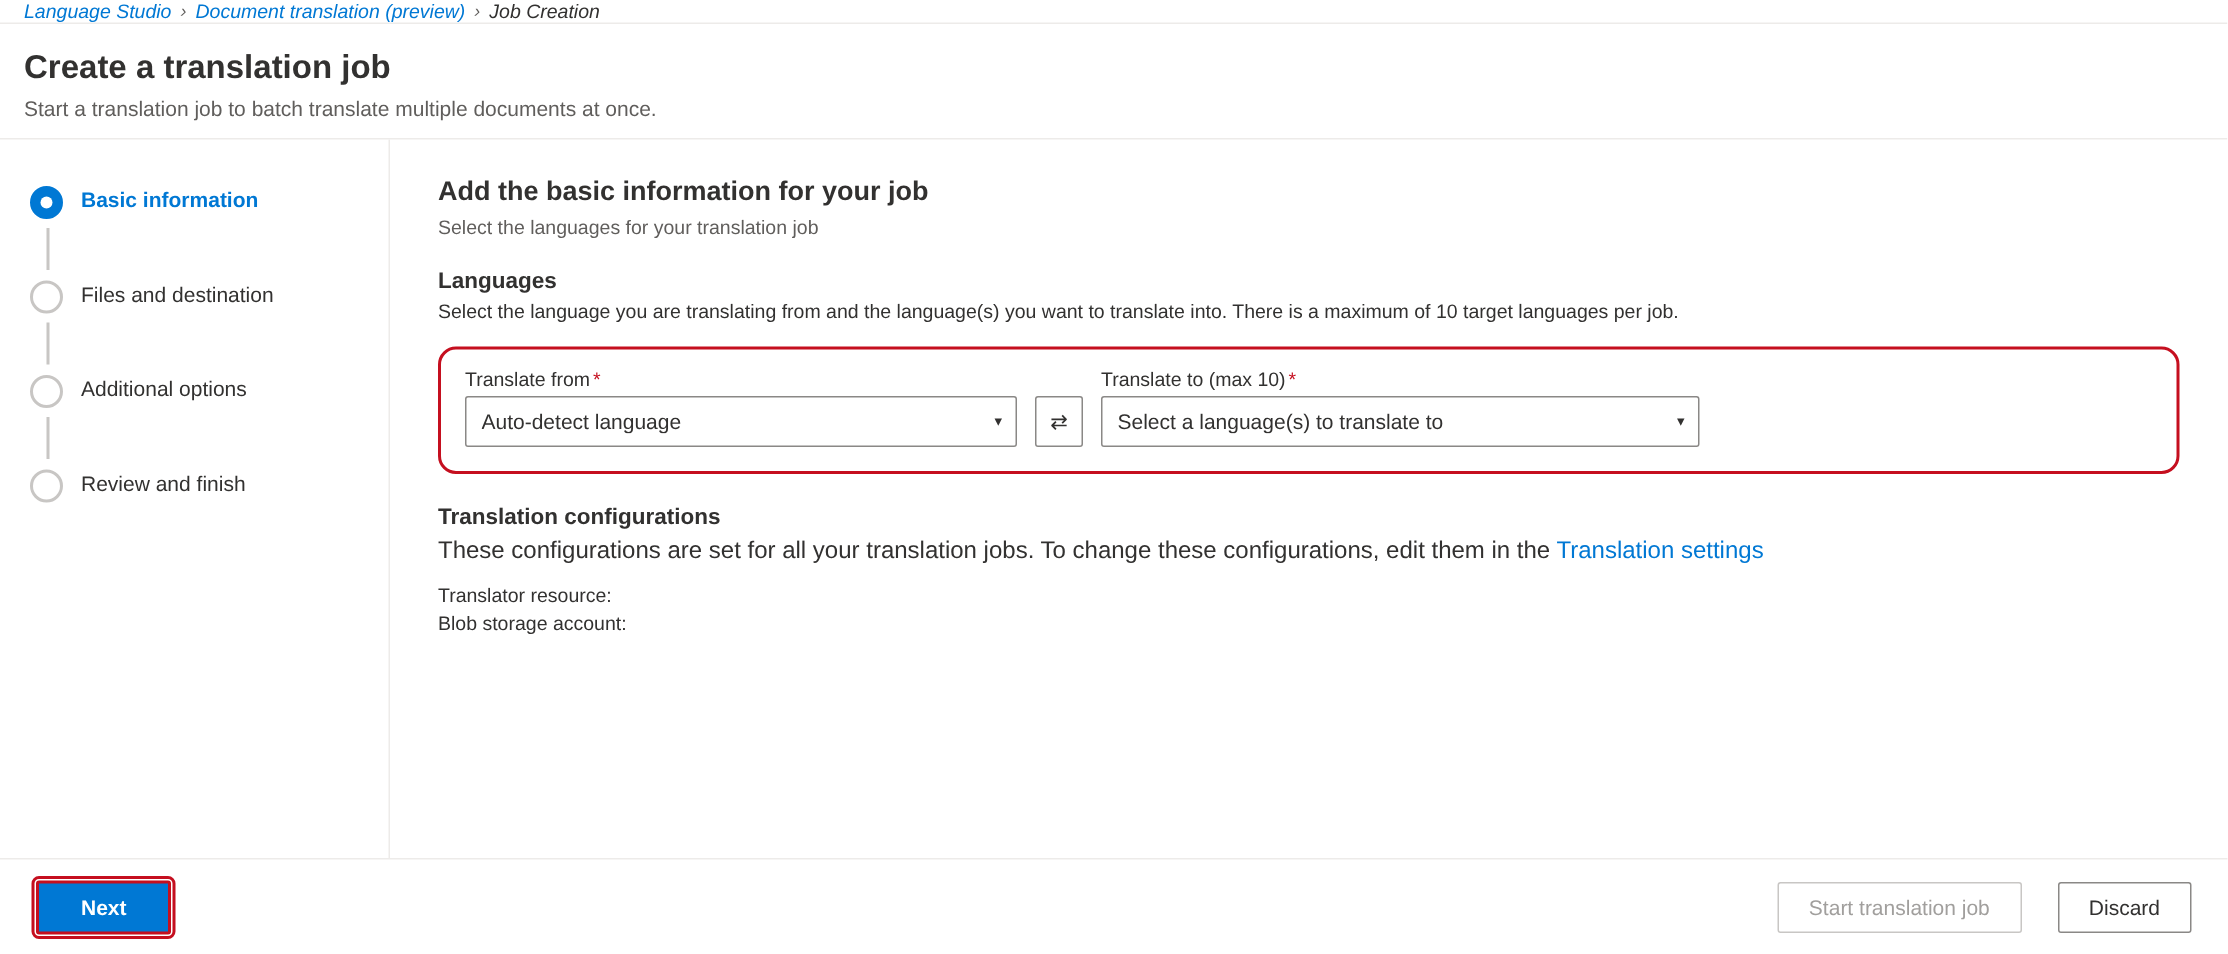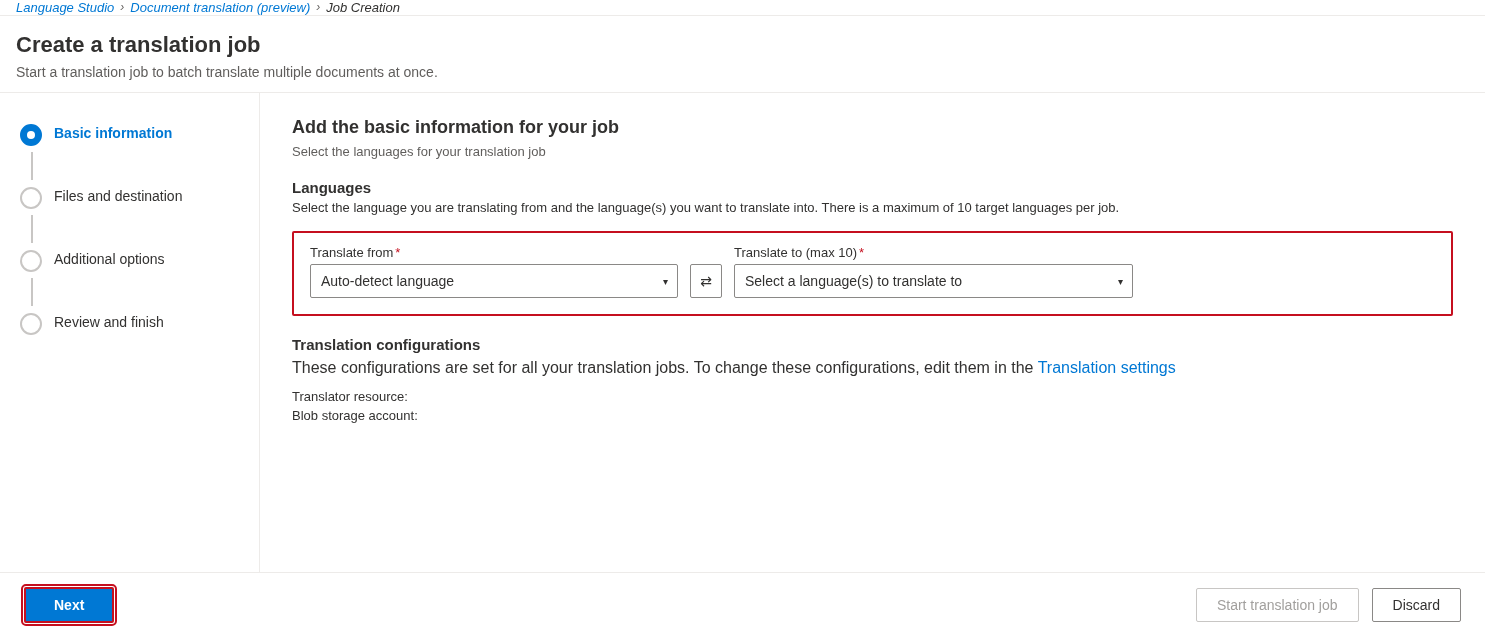--- a/index.html
+++ b/index.html
@@ -146,21 +146,21 @@
 
     .section-desc {
       font-size: 13px;
       color: #323130;
       margin-bottom: 16px;
     }
 
     
     .languages-box {
       border: 2px solid #c50f1f;
-      border-radius: 2px;
+      border-radius: 12px;
       padding: 12px 16px 16px 16px;
       margin-bottom: 20px;
       display: flex;
       align-items: flex-end;
       gap: 12px;
     }
 
     .lang-group {
       display: flex;
       flex-direction: column;
@@ -274,21 +274,21 @@
       padding: 8px 28px;
       font-size: 14px;
       font-weight: 600;
       cursor: pointer;
       outline: 2px solid #c50f1f;
       outline-offset: 1px;
     }
 
     .right-btns {
       display: flex;
-      gap: 13px;
+      gap: 24px;
     }
 
     .start-btn {
       background: #fff;
       color: #a19f9d;
       border: 1px solid #c8c6c4;
       border-radius: 2px;
       padding: 8px 20px;
       font-size: 14px;
       cursor: not-allowed;

